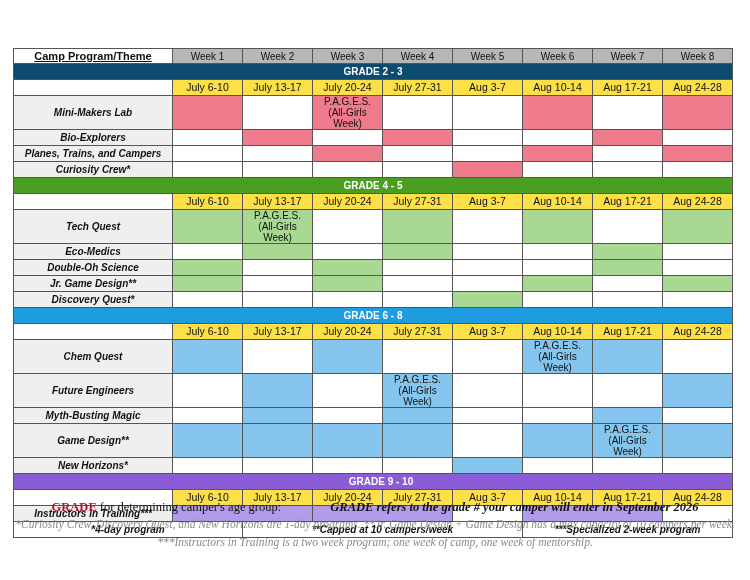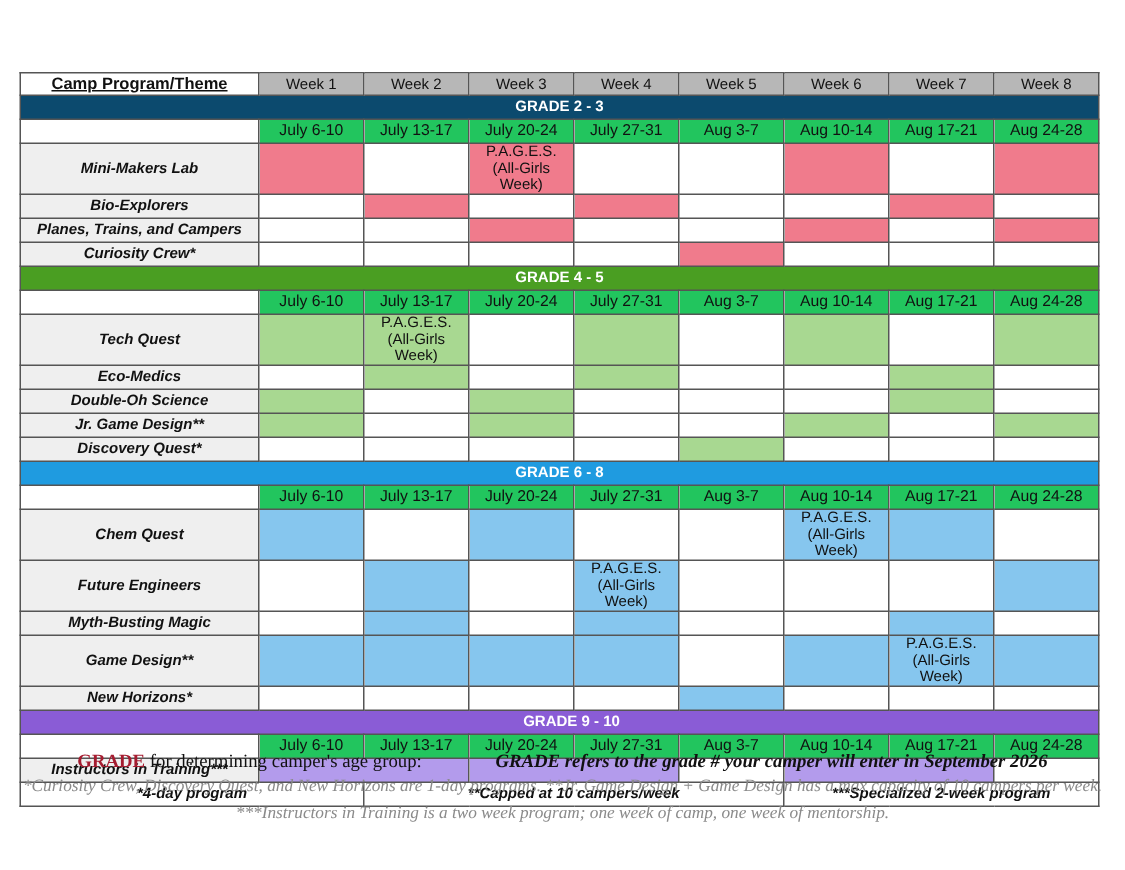--- a/index.html
+++ b/index.html
@@ -11,21 +11,21 @@
   }
   table.sched td, table.sched th {
     border: 1px solid #555; padding: 0; text-align: center; vertical-align: middle;
     font-size: 10px; line-height: 11px; overflow: hidden;
   }
   col.c0 { width: 159px; }
   col.cw { width: 70px; }
   tr.hdr th { height: 14px; font-weight: normal; background: #b7b7b7; font-size: 10px; }
   tr.hdr th.first { background: #ffffff; font-weight: bold; text-decoration: underline; font-size: 11px; }
   tr.band td { height: 15px; color: #fff; font-weight: bold; font-size: 10px; }
-  tr.dates td { height: 15px; background: #22c55e; font-size: 10.5px; }
+  tr.dates td { height: 15px; background: #fde047; font-size: 10.5px; }
   tr.dates td.first { background: #ffffff; }
   td.prog { background: #efefef; font-weight: bold; font-style: italic; font-size: 10px; }
   tr.r16 td { height: 15px; }
   tr.r25 td { height: 25px; }
   tr.r23 td { height: 23px; }
   td.pages { font-size: 9.5px; line-height: 10px; }
   tr.foot td { height: 15px; font-weight: bold; font-style: italic; font-size: 10px; background: #fff; }
   .notes { position: absolute; left: 0; width: 750px; text-align: center; font-family: "Liberation Serif", serif; }
   .n1 { top: 500px; font-size: 12.5px; color: #111; }
   .n1 .note-word { color: #a51c30; font-weight: bold; }

